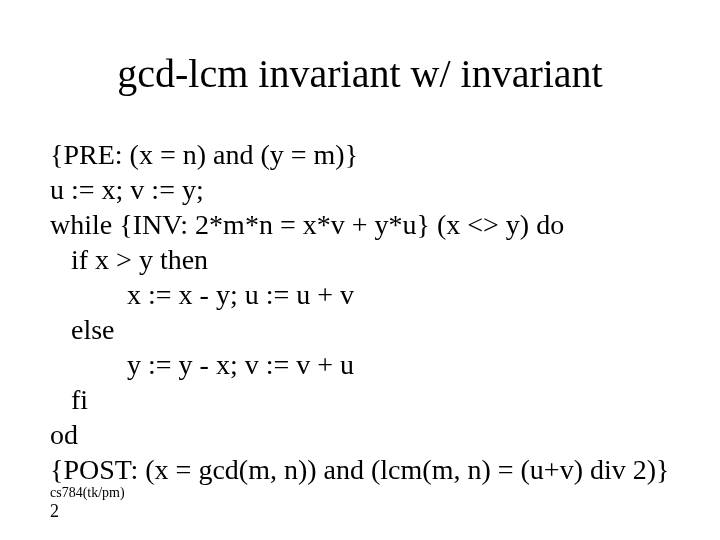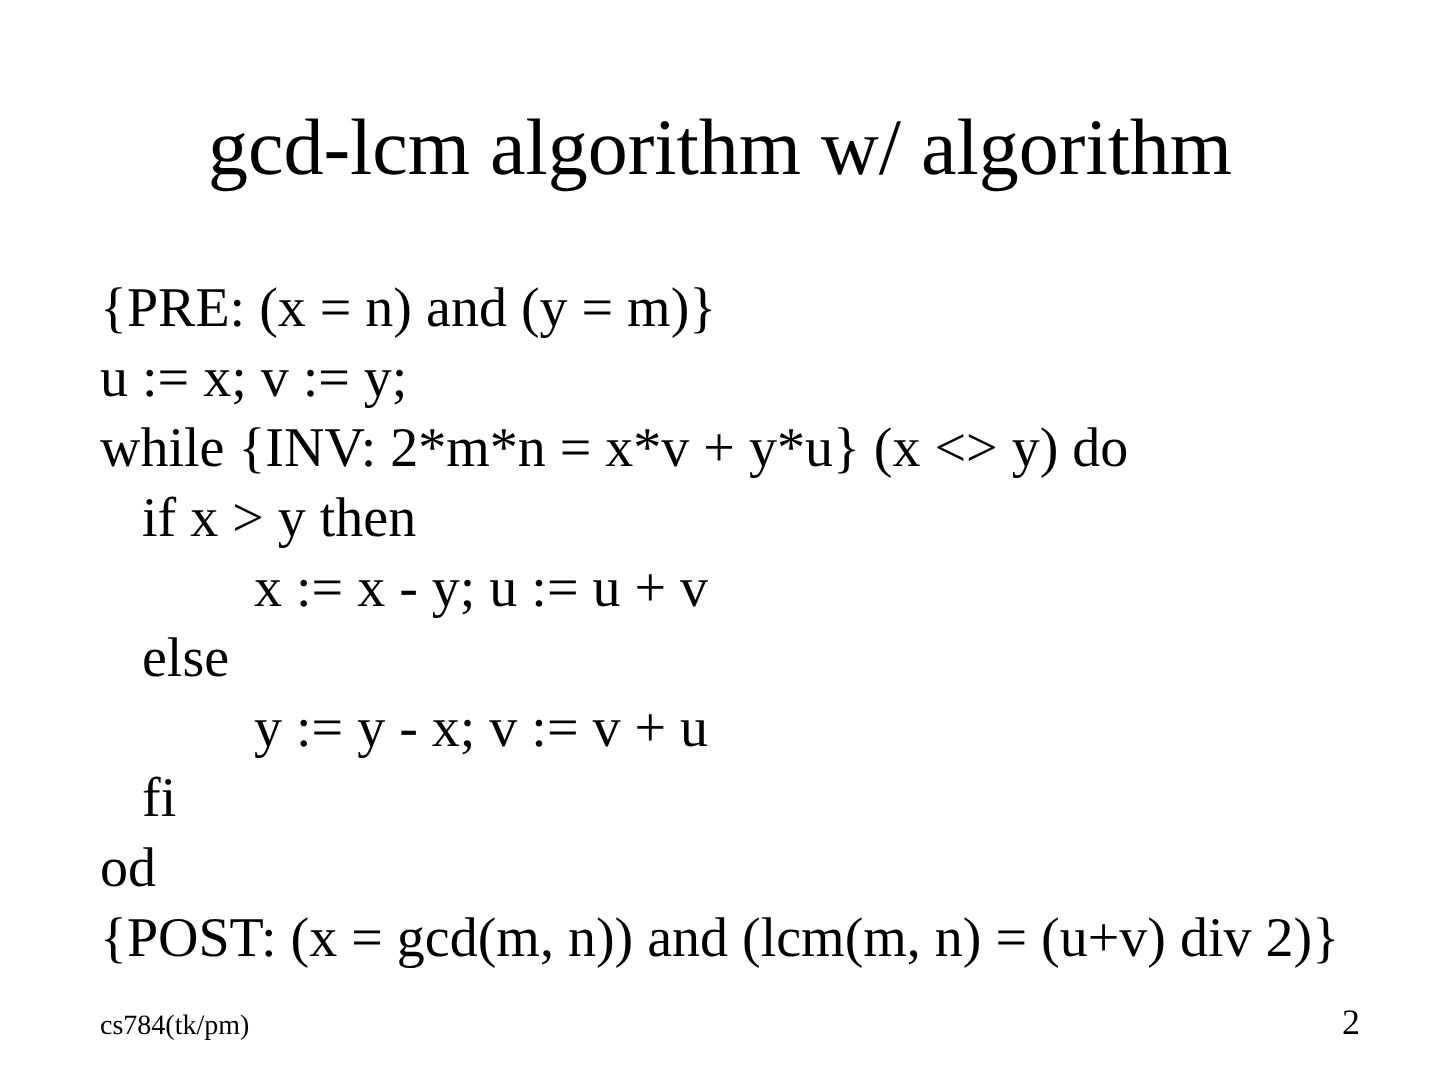--- a/index.html
+++ b/index.html
@@ -29,32 +29,33 @@
     line-height: 1.25;
     white-space: pre;
   }
   .footer {
     position: absolute;
     left: 50px;
     right: 40px;
     bottom: 18px;
     font-size: 14px;
     display: flex;
-    justify-content: space-between;
+    justify-content: center;
     align-items: baseline;
+    flex-direction: column;
   }
   .pagenum {
     font-size: 18px;
   }
 </style>
 </head>
 <body>
 
 <div class="slide">
-  <h1 class="title">gcd-lcm algorithm w/ algorithm</h1>
+  <h1 class="title">gcd-lcm invariant w/ invariant</h1>
   <div class="body">{PRE: (x = n) and (y = m)}
 u := x; v := y;
 while {INV: 2*m*n = x*v + y*u} (x &lt;&gt; y) do
    if x &gt; y then
            x := x - y; u := u + v
    else
            y := y - x; v := v + u
    fi
 od
 {POST: (x = gcd(m, n)) and (lcm(m, n) = (u+v) div 2)}</div>

